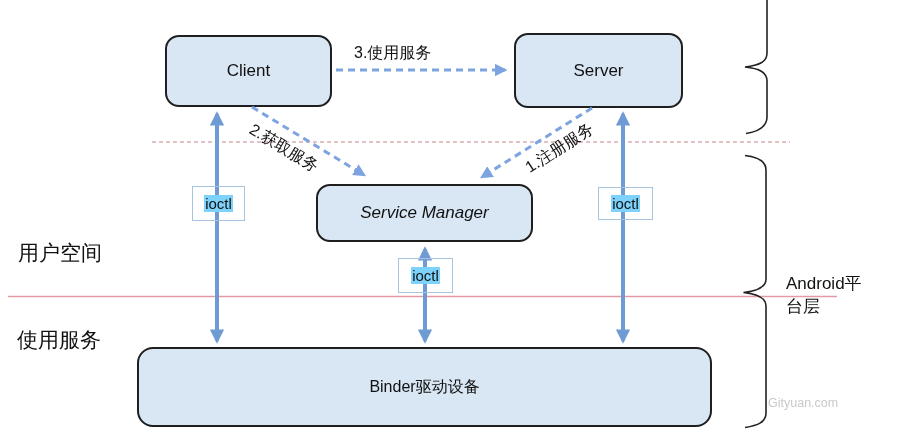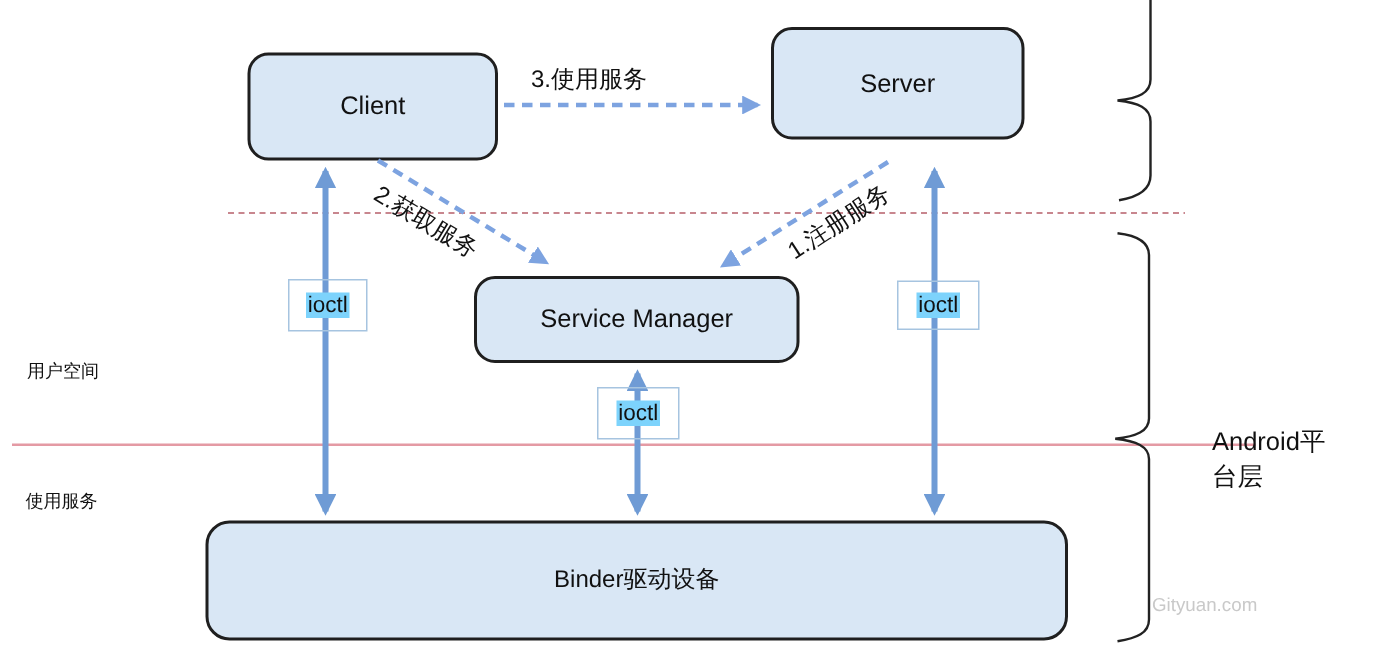--- a/index.html
+++ b/index.html
@@ -35,42 +35,42 @@
   #ahd path{fill:var(--arrow-dash-blue);}
   .ioctl{
     position:absolute;border:1px solid var(--ioctl-border);background:transparent;
     display:flex;align-items:center;justify-content:center;
     box-sizing:border-box;z-index:3;font-size:15px;
   }
   .ioctl span{background:#7dd3fc;padding:0 1px;}
   .lbl{position:absolute;z-index:3;white-space:nowrap;}
   .arrow-lbl{font-size:16px;}
   .rot{transform-origin:center center;}
-  .space-lbl{font-size:12px;}
+  .space-lbl{font-size:21px;}
   .layer-lbl{
     font-size:17px;line-height:23px;width:86px;white-space:normal;
     word-break:break-all;z-index:3;
   }
   .watermark{font-size:12.5px;color:var(--watermark-gray);z-index:3;}
   .binder-text{font-size:16px;line-height:24px;}
 </style>
 </head>
 <body>
 
 <div id="canvas">
 
   <div class="node" style="left:165px;top:35px;width:167px;height:72px;">
     <span>Client</span>
   </div>
 
-  <div class="node" style="left:514px;top:18px;width:169px;height:75px;">
+  <div class="node" style="left:514px;top:33px;width:169px;height:75px;">
     <span>Server</span>
   </div>
 
-  <div class="node" style="left:316px;top:184px;width:217px;height:58px;">
+  <div class="node" style="left:316px;top:184px;width:217px;height:58px;font-style:italic;">
     <span>Service Manager</span>
   </div>
 
   <div class="node binder-text" style="left:137px;top:347px;width:575px;height:80px;border-radius:16px;">
     <div>
       <div>Binder驱动设备</div>
     </div>
   </div>
 
   <svg id="svg-layer" width="921" height="448" viewBox="0 0 921 448">
@@ -108,17 +108,17 @@
     <span>ioctl</span>
   </div>
 
   <div class="lbl arrow-lbl" style="left:354px;top:43px;">3.使用服务</div>
   <div class="lbl arrow-lbl rot" style="left:245px;top:138px;transform:rotate(31deg);">2.获取服务</div>
   <div class="lbl arrow-lbl rot" style="left:521px;top:138px;transform:rotate(-33deg);">1.注册服务</div>
 
   <div class="lbl space-lbl" style="left:18px;top:239px;">用户空间</div>
   <div class="lbl space-lbl" style="left:17px;top:326px;">使用服务</div>
 
-  <div class="lbl layer-lbl" style="left:786px;top:283px;margin-left:22px;">Android平台层</div>
+  <div class="lbl layer-lbl" style="left:786px;top:272px;">Android平台层</div>
 
   <div class="lbl watermark" style="left:768px;top:396px;">Gityuan.com</div>
 
 </div>
 
 </body></html>

